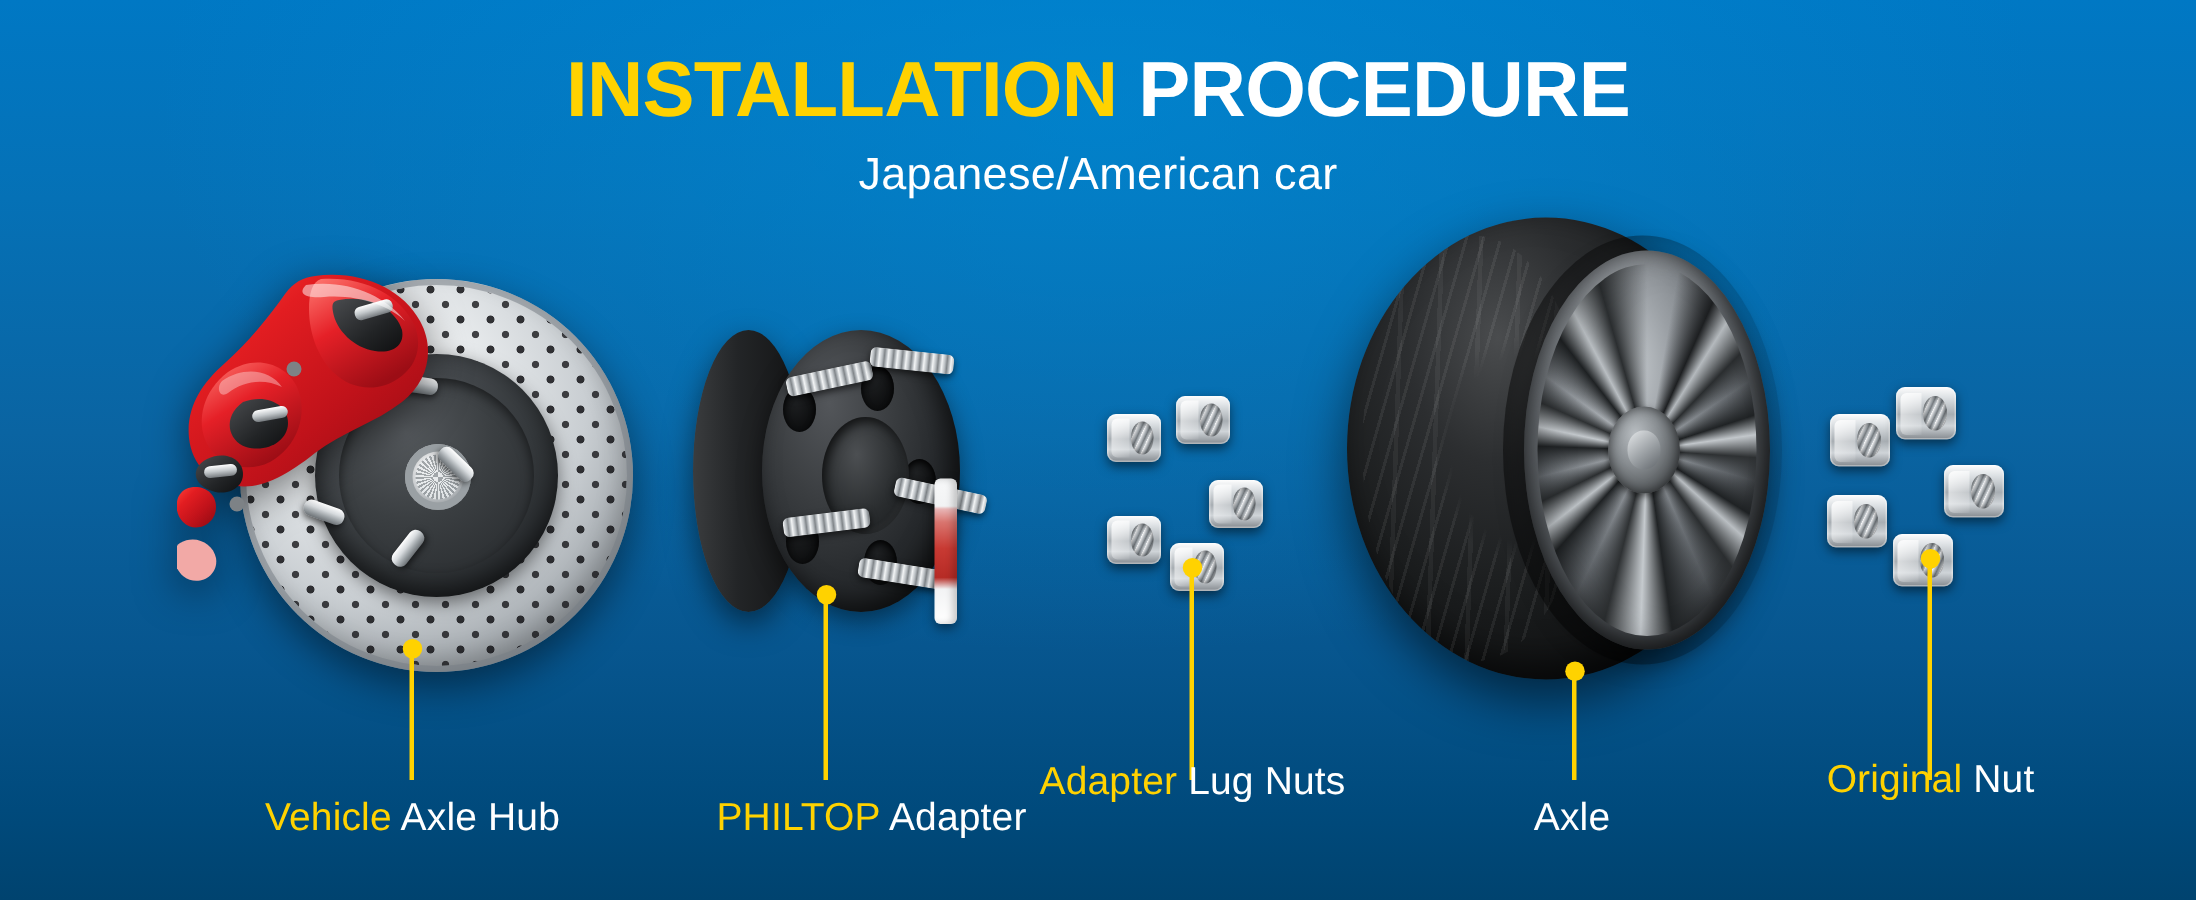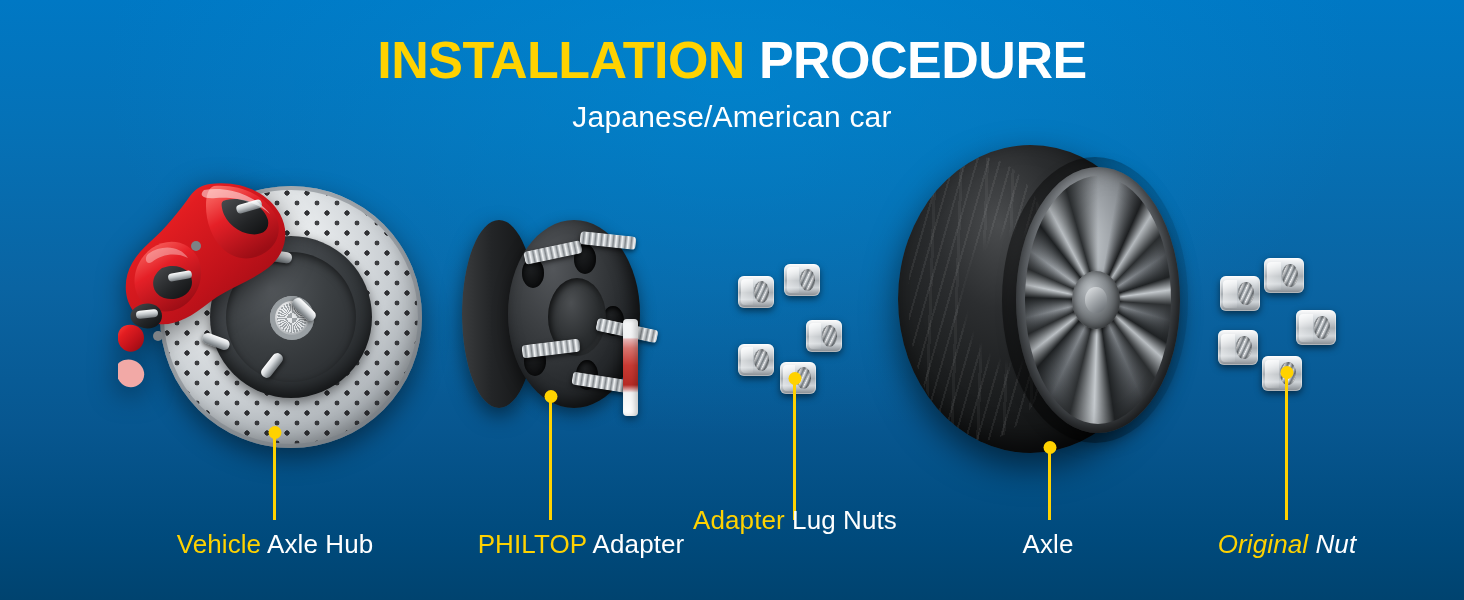--- a/index.html
+++ b/index.html
@@ -405,16 +405,16 @@
         <div class="dot"></div>
       </div>
       <div class="caption" style="left: 795px; top: 505px;"><span class="t-yellow">Adapter</span> <span class="t-white">Lug Nuts</span></div>
       <div class="leader" style="left: 1048px; top: 447px; height: 73px;">
         <div class="dot"></div>
       </div>
       <div class="caption" style="left: 1048px; top: 529px;"><span class="t-white">Axle</span></div>
       <div class="leader" style="left: 1285px; top: 372px; height: 148px;">
         <div class="dot"></div>
       </div>
-      <div class="caption" style="left: 1287px; top: 529px; font-style: italic;"><span class="t-yellow">Original</span> <span class="t-white">Nut</span></div>
+      <div class="caption" style="left: 1287px; top: 504px;"><span class="t-yellow">Original</span> <span class="t-white">Nut</span></div>
     </div>
 
 </div>
 
 </body></html>

